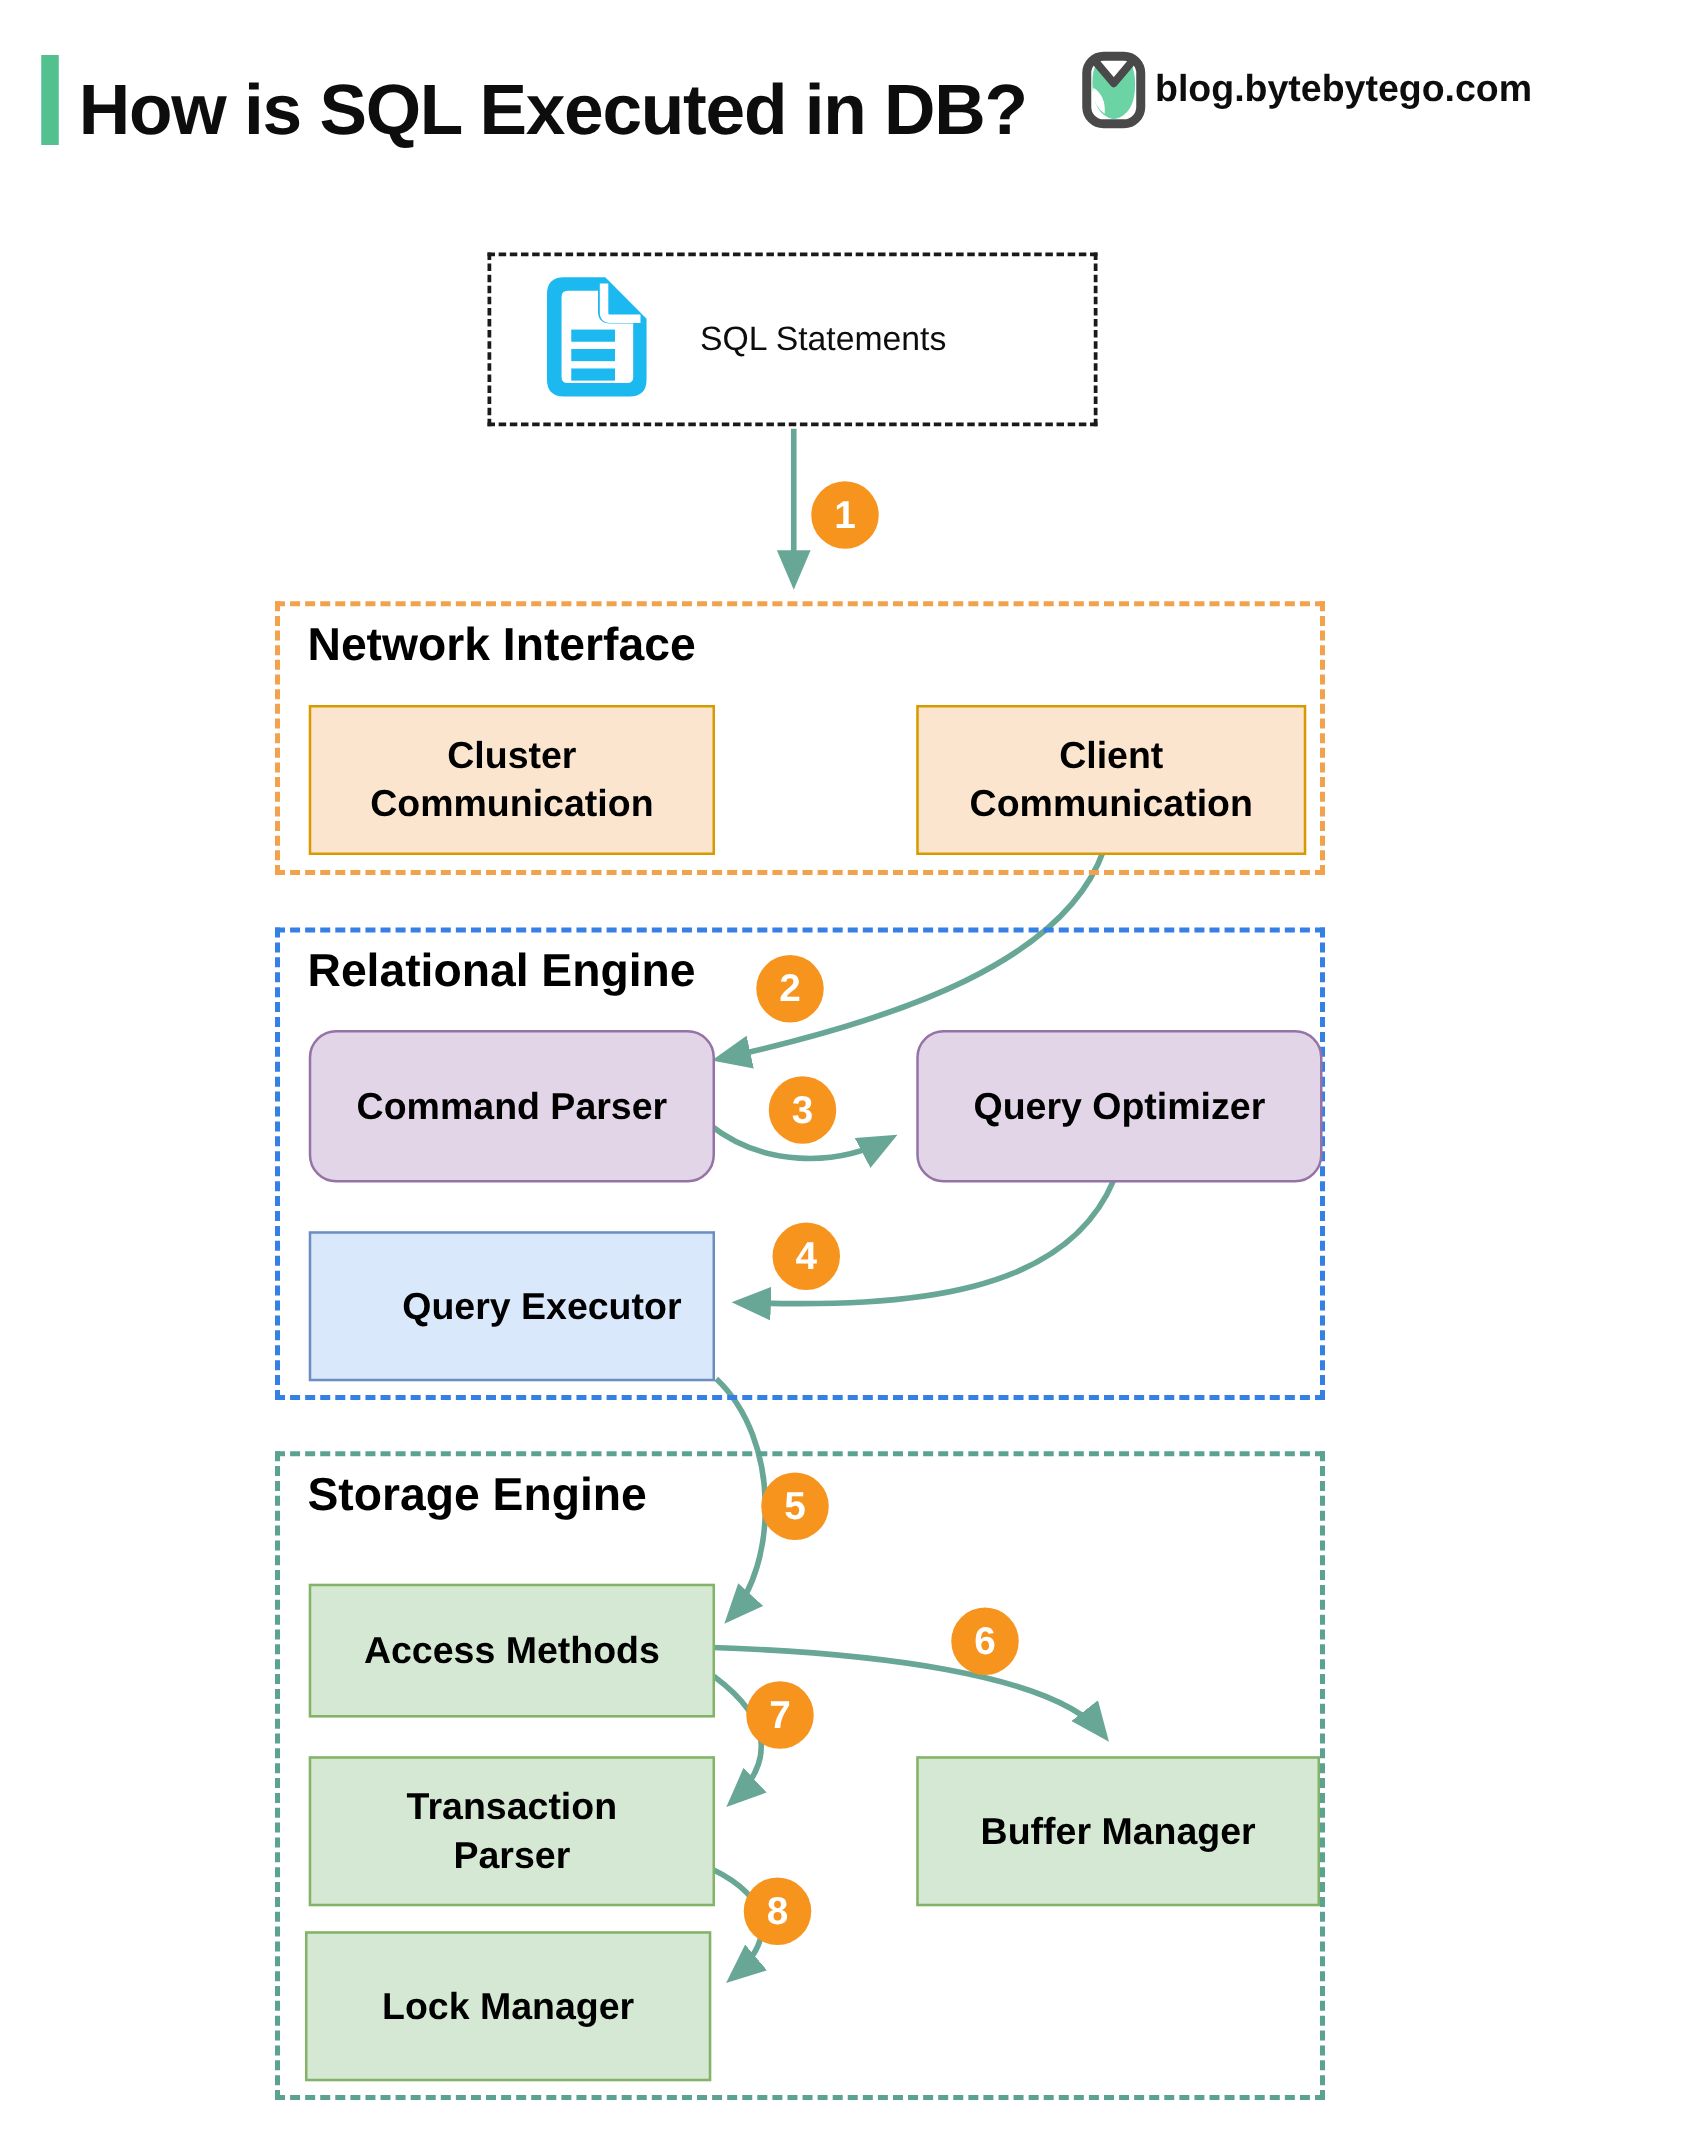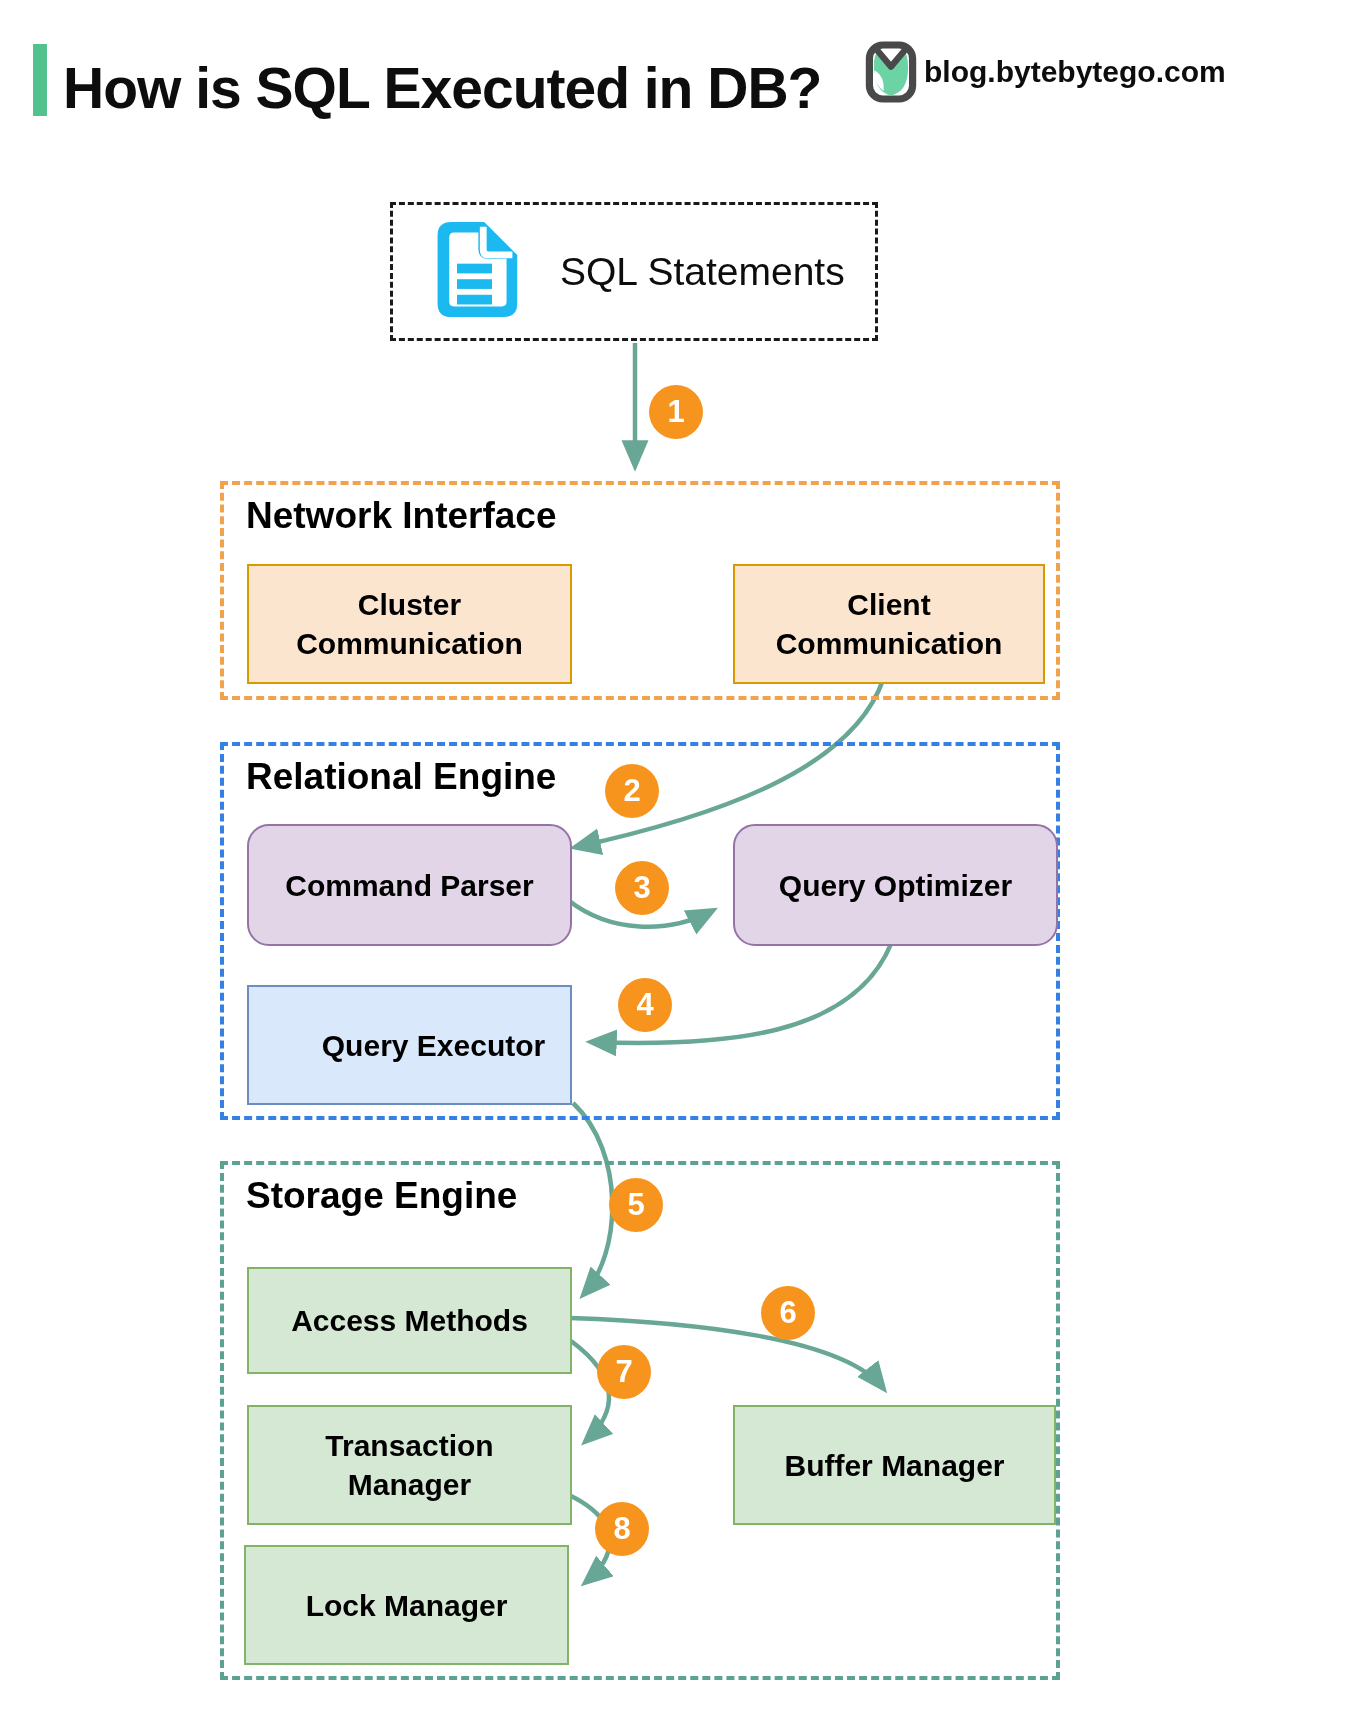--- a/index.html
+++ b/index.html
@@ -28,21 +28,21 @@
   
   .accent-bar{position:absolute;left:33px;top:44px;width:14px;height:72px;background:var(--accent-green);}
   .page-title{position:absolute;left:63px;top:36px;font-size:57px;font-weight:700;letter-spacing:-1px;color:var(--ink);white-space:nowrap;margin-top:19px;}
   .brand{position:absolute;left:864px;top:40px;display:flex;align-items:center;gap:6px;}
   .brand svg{display:block;}
   .brand-text{font-size:30px;font-weight:700;letter-spacing:0;}
 
   
   .source-box{position:absolute;left:390px;top:202px;width:488px;height:139px;border:3px dashed #1a1a1a;background:#fff;display:flex;align-items:center;}
   .source-box .doc{margin-left:34px;}
-  .source-label{font-size:39px;margin-left:38px;}
+  .source-label{font-size:27px;margin-left:38px;}
 
   
   .connectors{position:absolute;left:0;top:0;width:1358px;height:1722px;pointer-events:none;}
   .connectors path{stroke:var(--arrow-color);stroke-width:4.5;fill:none;}
   .connectors .ah{fill:var(--arrow-color);stroke:none;}
 
   
   .sect{position:absolute;background:transparent;}
   .sect-label{position:absolute;left:22px;top:10px;font-size:37px;font-weight:700;color:#000;}
   .sect-network{left:220px;top:481px;width:840px;height:219px;border:4px dashed var(--network-border);}
@@ -132,21 +132,21 @@
     </div>
   </section>
 
   <section class="sect sect-storage">
     <h2 class="sect-label">Storage Engine</h2>
     <div class="node n-green" style="left:23px;top:102px;width:325px;height:107px">
       <span>Access Methods</span>
     </div>
     <div class="node n-green" style="left:23px;top:240px;width:325px;height:120px">
       <span>Transaction</span>
-      <span>Manager</span>
+      <span>Parser</span>
     </div>
     <div class="node n-green" style="left:20px;top:380px;width:325px;height:120px">
       <span>Lock Manager</span>
     </div>
     <div class="node n-green" style="left:509px;top:240px;width:323px;height:120px">
       <span>Buffer Manager</span>
     </div>
   </section>
 
   <div class="badge" style="left:649px;top:385px">1</div>

